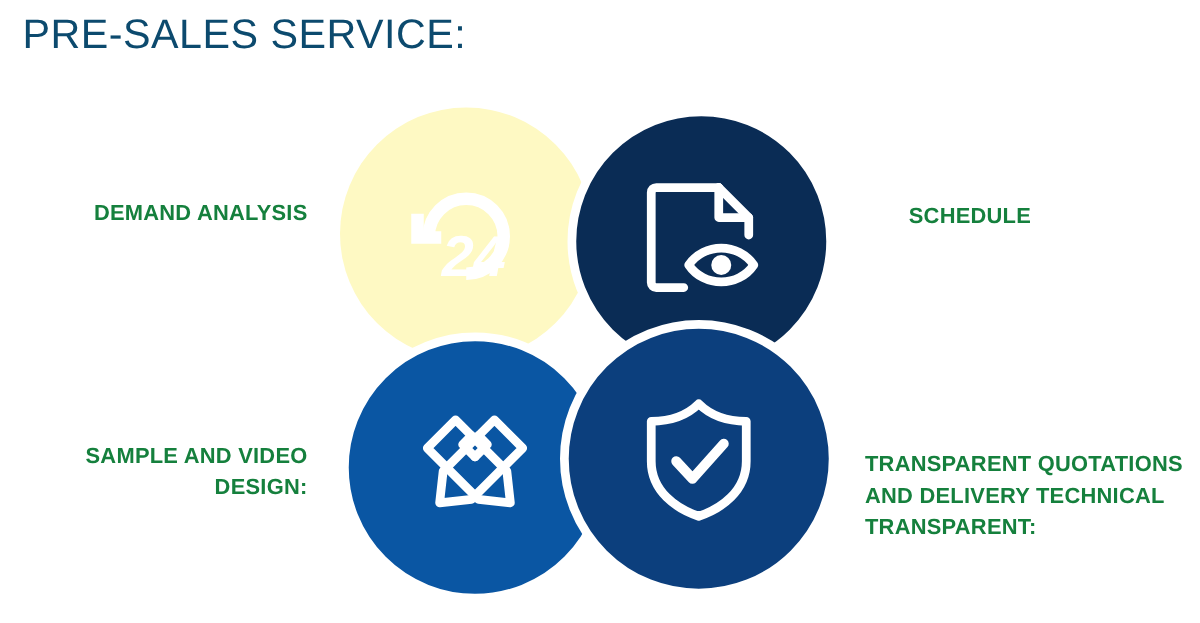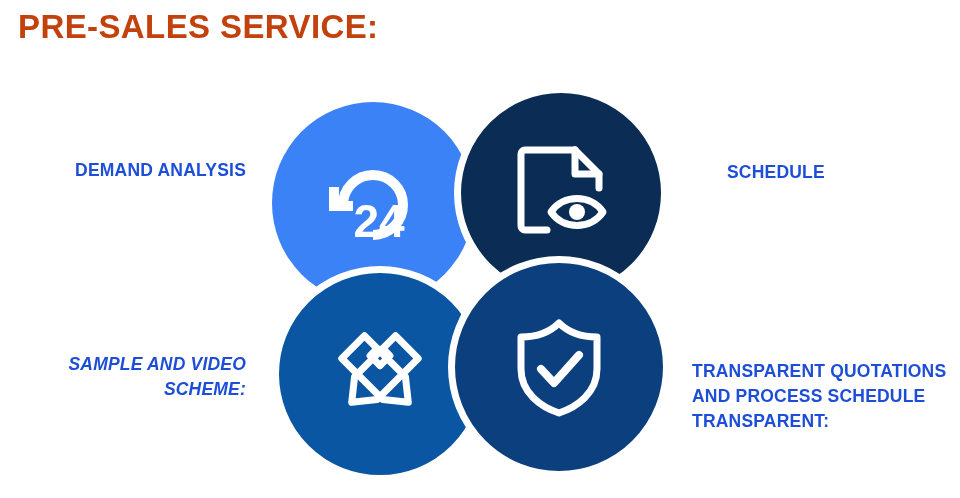--- a/index.html
+++ b/index.html
@@ -20,23 +20,23 @@
     height: 498px;
     background: #ffffff;
   }
 
   
   .title {
     position: absolute;
     left: 18px;
     top: 8px;
     font-size: 33px;
-    font-weight: bold;
+    font-weight: normal;
     letter-spacing: 0.4px;
-    color: #c2410c;
+    color: #0c4a6e;
     line-height: 1.15;
     white-space: nowrap;
   }
 
   
   .cluster {
     position: absolute;
     left: 268px;
     top: 82px;
     width: 404px;
@@ -51,24 +51,25 @@
     position: absolute;
     left: 0; top: 0; right: 0; bottom: 0;
     display: flex;
     align-items: center;
     justify-content: center;
   }
   .node svg { display: block; }
 
   
   .node-demand {
-    left: 4px;  top: 20px;
+    left: 4px;  top: 4px;
     width: 202px; height: 202px;
-    background: #3b82f6;
+    background: #fef9c3;
     z-index: 1;
+    font-style: italic;
   }
   .node-technical {
     left: 186px; top: 4px;
     width: 214px; height: 214px;
     background: #0a2c55;
     border: 7px solid #ffffff;
     z-index: 2;
   }
   .node-sample {
     left: 4px;   top: 184px;
@@ -83,30 +84,30 @@
     background: #0c3f7d;
     border: 7px solid #ffffff;
     z-index: 4;
   }
 
   
   .label {
     position: absolute;
     font-size: 17.5px;
     font-weight: bold;
-    color: #1d4ed8;
+    color: #15803d;
     line-height: 1.42;
     letter-spacing: 0.2px;
     white-space: nowrap;
   }
   .label-left  { text-align: right; }
   .label-right { text-align: left;  }
 
   .label-demand      { right: 714px; top: 158px; }
-  .label-sample      { right: 714px; top: 352px; font-style: italic; }
+  .label-sample      { right: 714px; top: 352px; }
   .label-technical   { left: 727px;  top: 160px; }
   .label-transparent { left: 668px;  top: 359px; margin-left: 24px; }
 
   .label .ln { display: block; }
 </style>
 </head>
 <body>
 
 <div id="canvas">
 
@@ -177,22 +178,22 @@
   <div class="label label-left label-demand">
     <span class="ln">DEMAND ANALYSIS</span>
   </div>
 
   <div class="label label-right label-technical">
     <span class="ln">SCHEDULE</span>
   </div>
 
   <div class="label label-left label-sample">
     <span class="ln">SAMPLE AND VIDEO</span>
-    <span class="ln">SCHEME:</span>
+    <span class="ln">DESIGN:</span>
   </div>
 
   <div class="label label-right label-transparent">
     <span class="ln">TRANSPARENT QUOTATIONS</span>
-    <span class="ln">AND PROCESS SCHEDULE</span>
+    <span class="ln">AND DELIVERY TECHNICAL</span>
     <span class="ln">TRANSPARENT:</span>
   </div>
 
 </div>
 
 </body></html>

